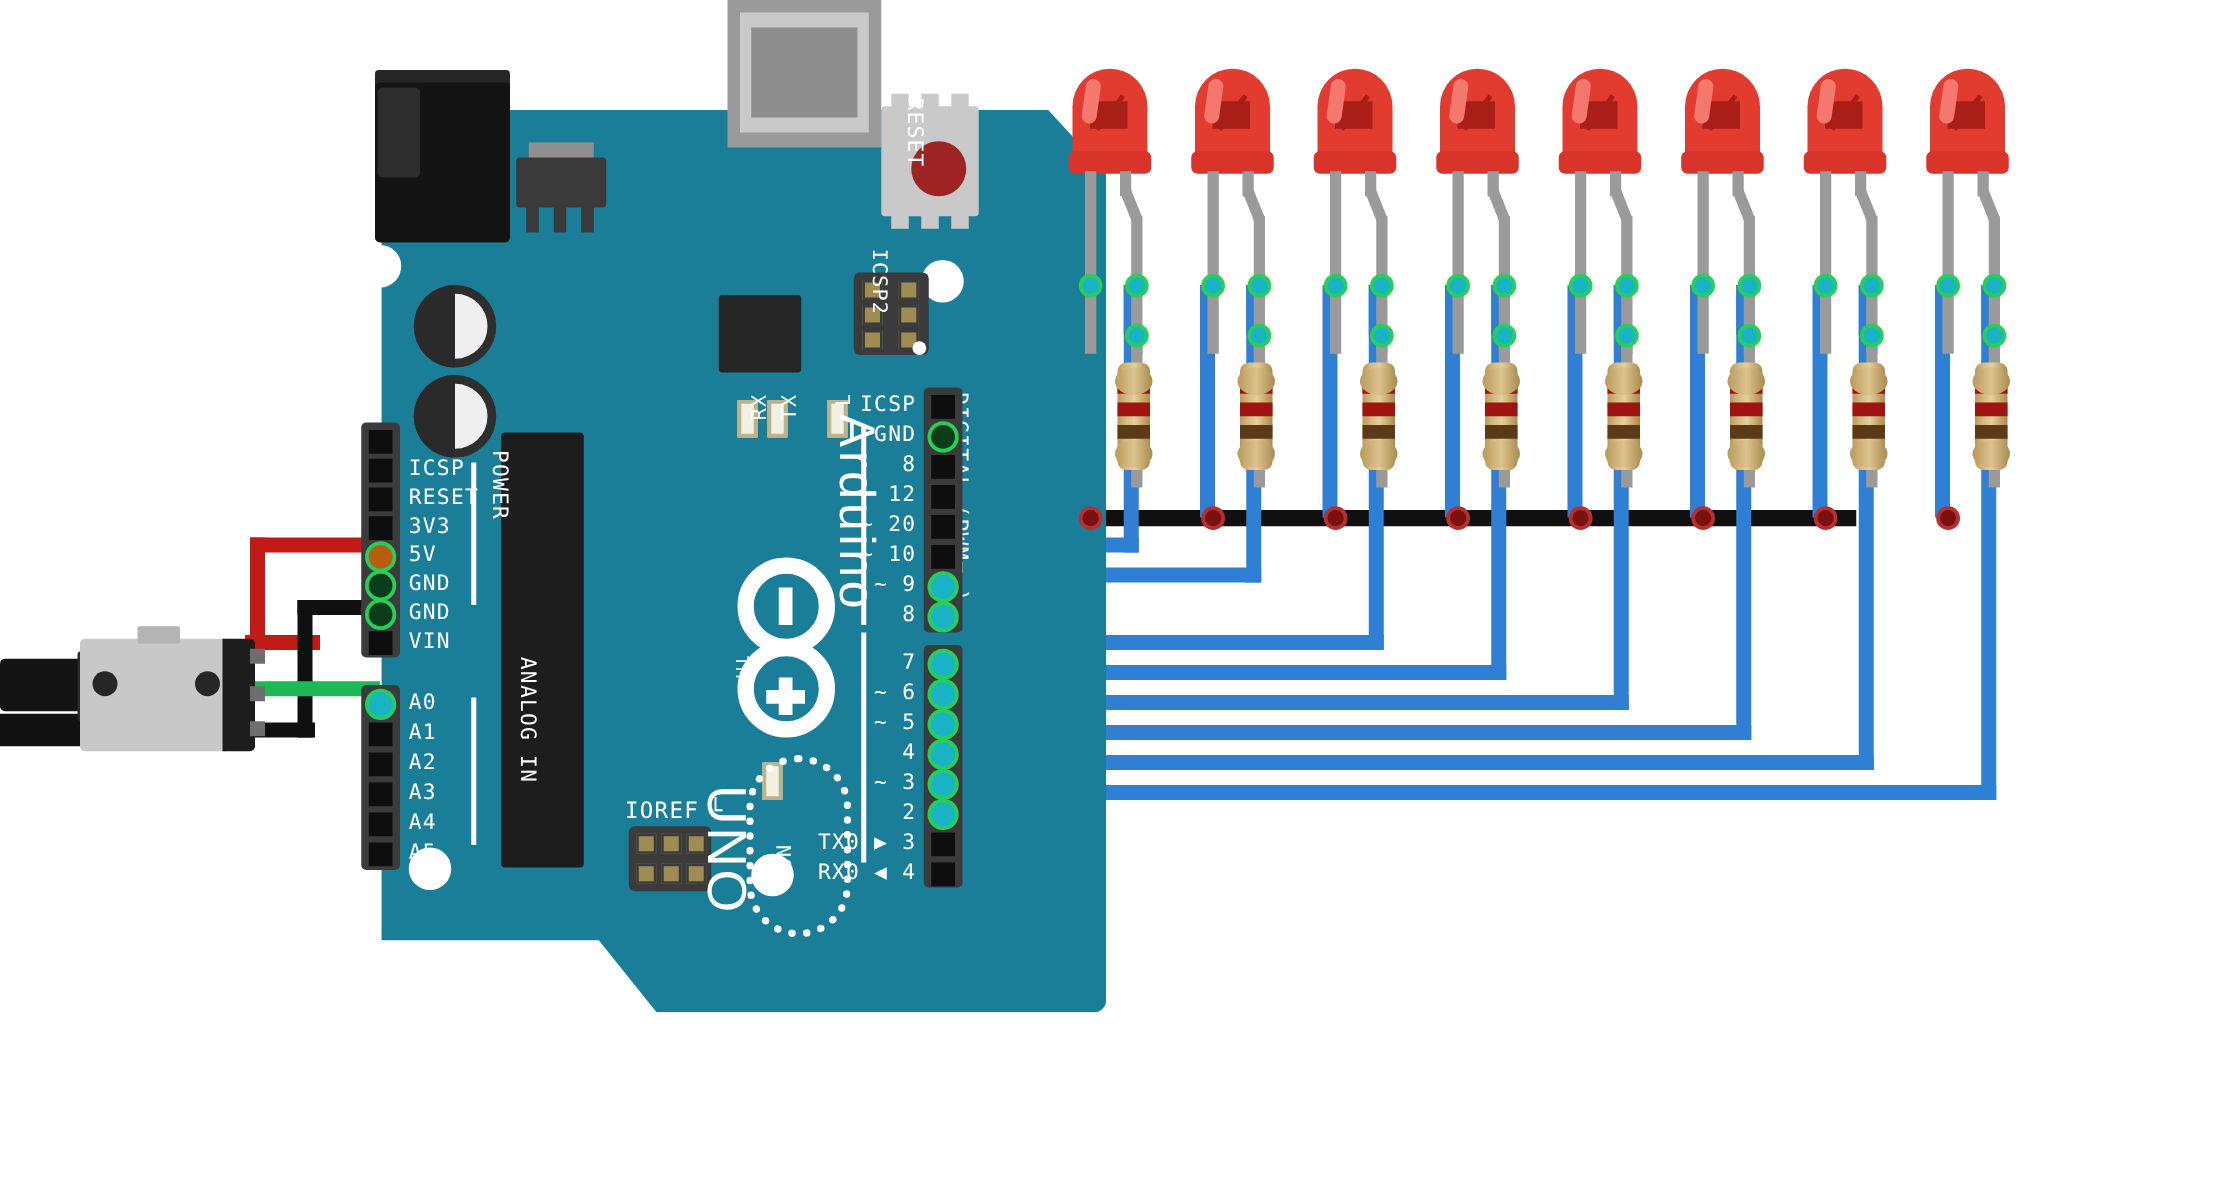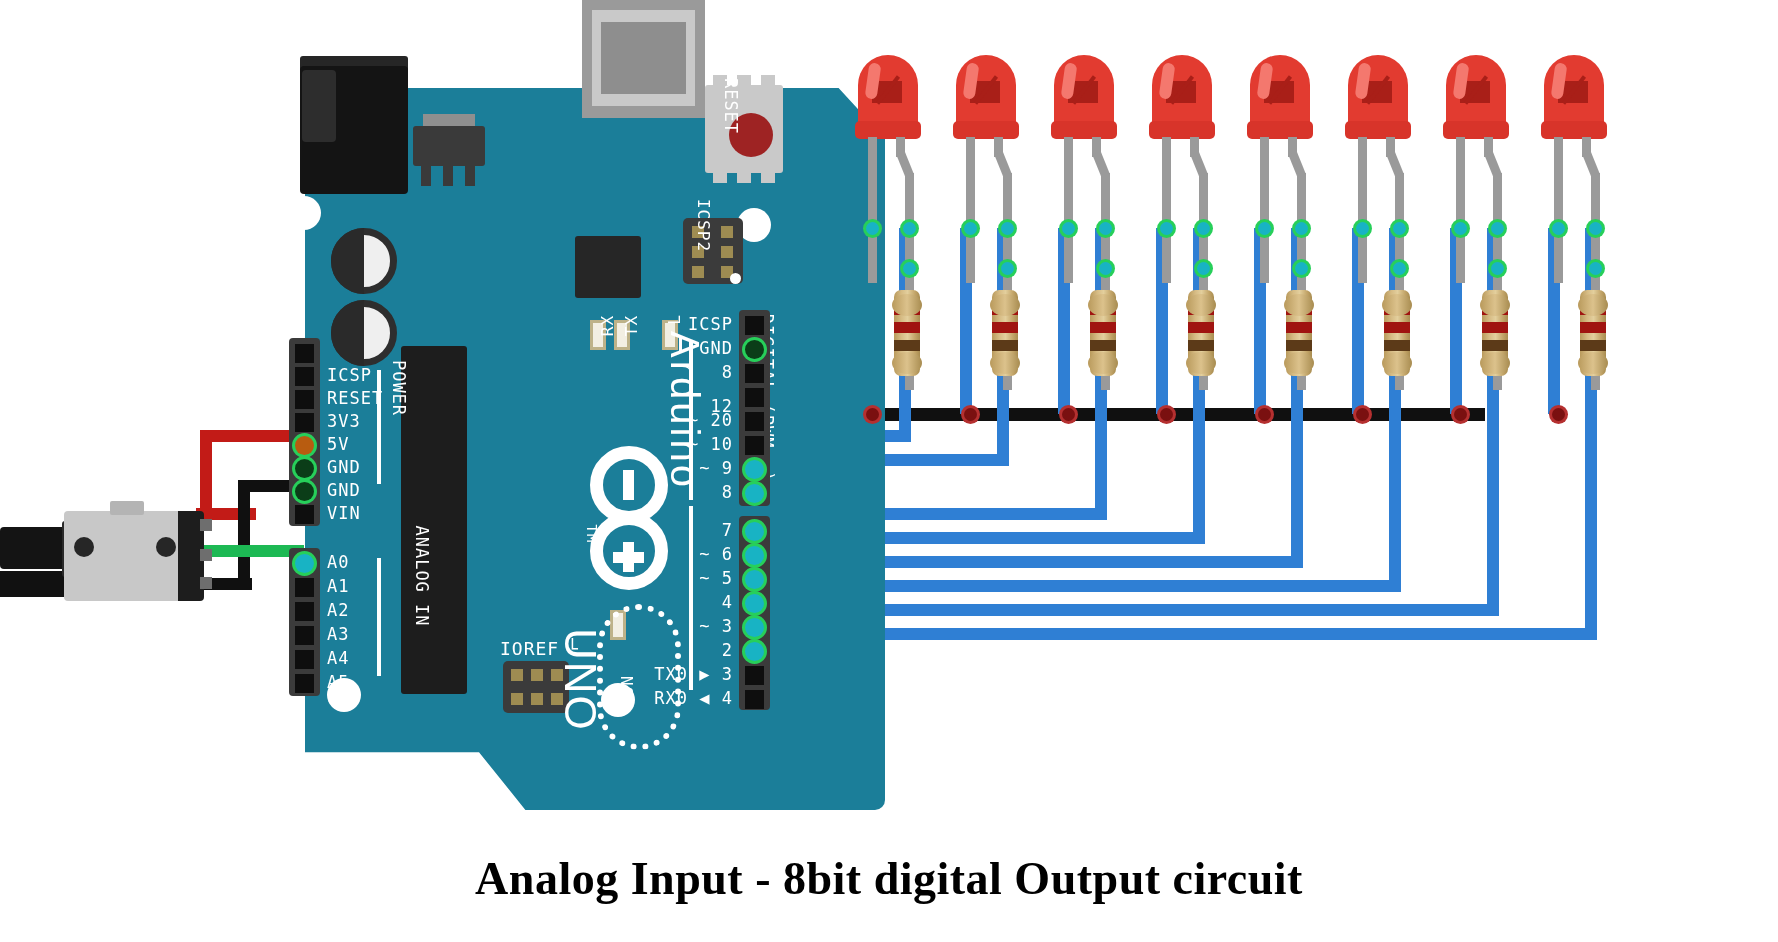--- a/index.html
+++ b/index.html
@@ -312,21 +312,21 @@
         <div class="lbl" style="left: 22px; top: 415px;">VIN</div>
         <div class="lbl" style="left: 22px; top: 464px;">A0</div>
         <div class="lbl" style="left: 22px; top: 488px;">A1</div>
         <div class="lbl" style="left: 22px; top: 512px;">A2</div>
         <div class="lbl" style="left: 22px; top: 536px;">A3</div>
         <div class="lbl" style="left: 22px; top: 560px;">A4</div>
         <div class="lbl" style="left: 22px; top: 584px;">A5</div>
         <div class="lbl r" style="left: auto; top: 226px; right: 152px;">ICSP</div>
         <div class="lbl r" style="left: auto; top: 250px; right: 152px;">GND</div>
         <div class="lbl r" style="left: auto; top: 274px; right: 152px;">8</div>
-        <div class="lbl r" style="left: auto; top: 308px; right: 152px;">12</div>
+        <div class="lbl r" style="left: auto; top: 298px; right: 152px;">12</div>
         <div class="lbl r" style="left: auto; top: 322px; right: 152px;">~ 20</div>
         <div class="lbl r" style="left: auto; top: 346px; right: 152px;">~ 10</div>
         <div class="lbl r" style="left: auto; top: 370px; right: 152px;">~ 9</div>
         <div class="lbl r" style="left: auto; top: 394px; right: 152px;">8</div>
         <div class="lbl r" style="left: auto; top: 432px; right: 152px;">7</div>
         <div class="lbl r" style="left: auto; top: 456px; right: 152px;">~ 6</div>
         <div class="lbl r" style="left: auto; top: 480px; right: 152px;">~ 5</div>
         <div class="lbl r" style="left: auto; top: 504px; right: 152px;">4</div>
         <div class="lbl r" style="left: auto; top: 528px; right: 152px;">~ 3</div>
         <div class="lbl r" style="left: auto; top: 552px; right: 152px;">2</div>
@@ -545,14 +545,13 @@
         <div class="band" style="top:32px;height:11px;background:#a01410;"></div>
         <div class="band" style="top:50px;height:11px;background:#5c3a18;"></div>
         <div class="band" style="top:72px;height:7px;background:#c9a93a;"></div>
         <div class="res-waist" style="top:4px;"></div>
         <div class="res-waist" style="top:62px;"></div>
       </div>
       <div class="node" style="left: 1589px; top: 262px;"></div>
       <div class="node dark" style="left: 1552px; top: 408px;"></div>
     </div>
 
-  <div class="caption">Analog Input - 8bit digital Output circuit</div>
 </div>
 
 </body></html>

